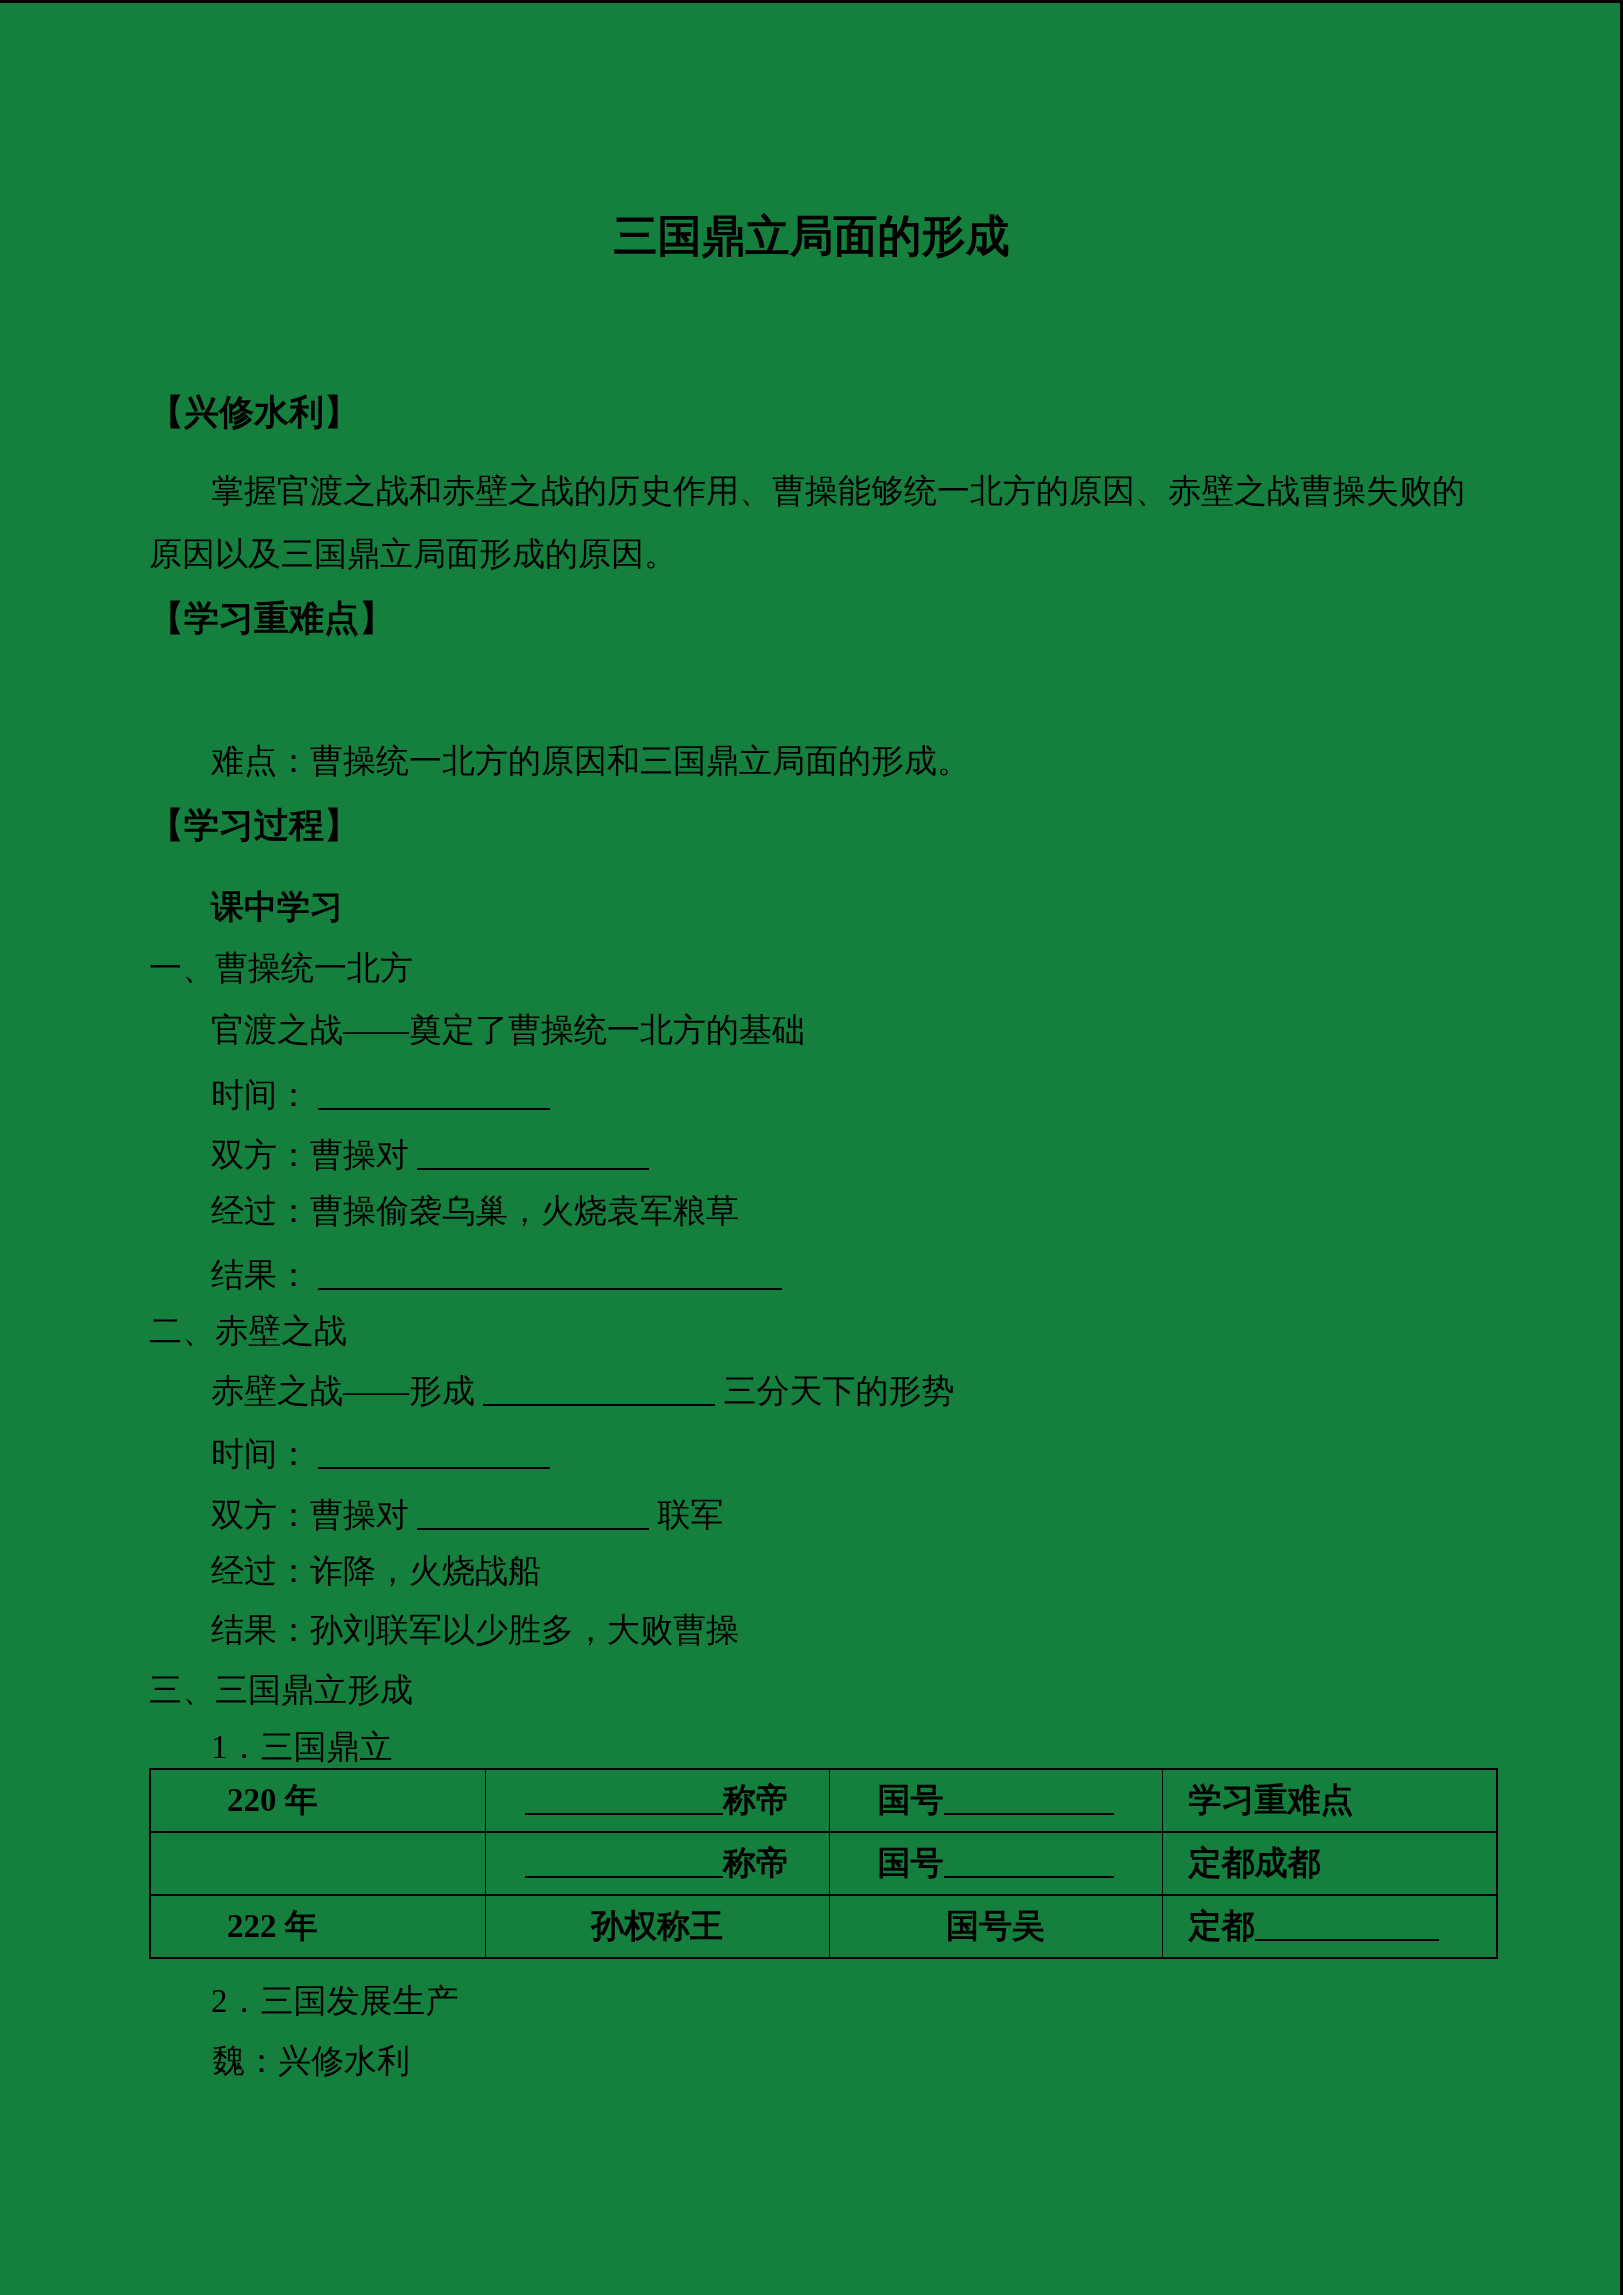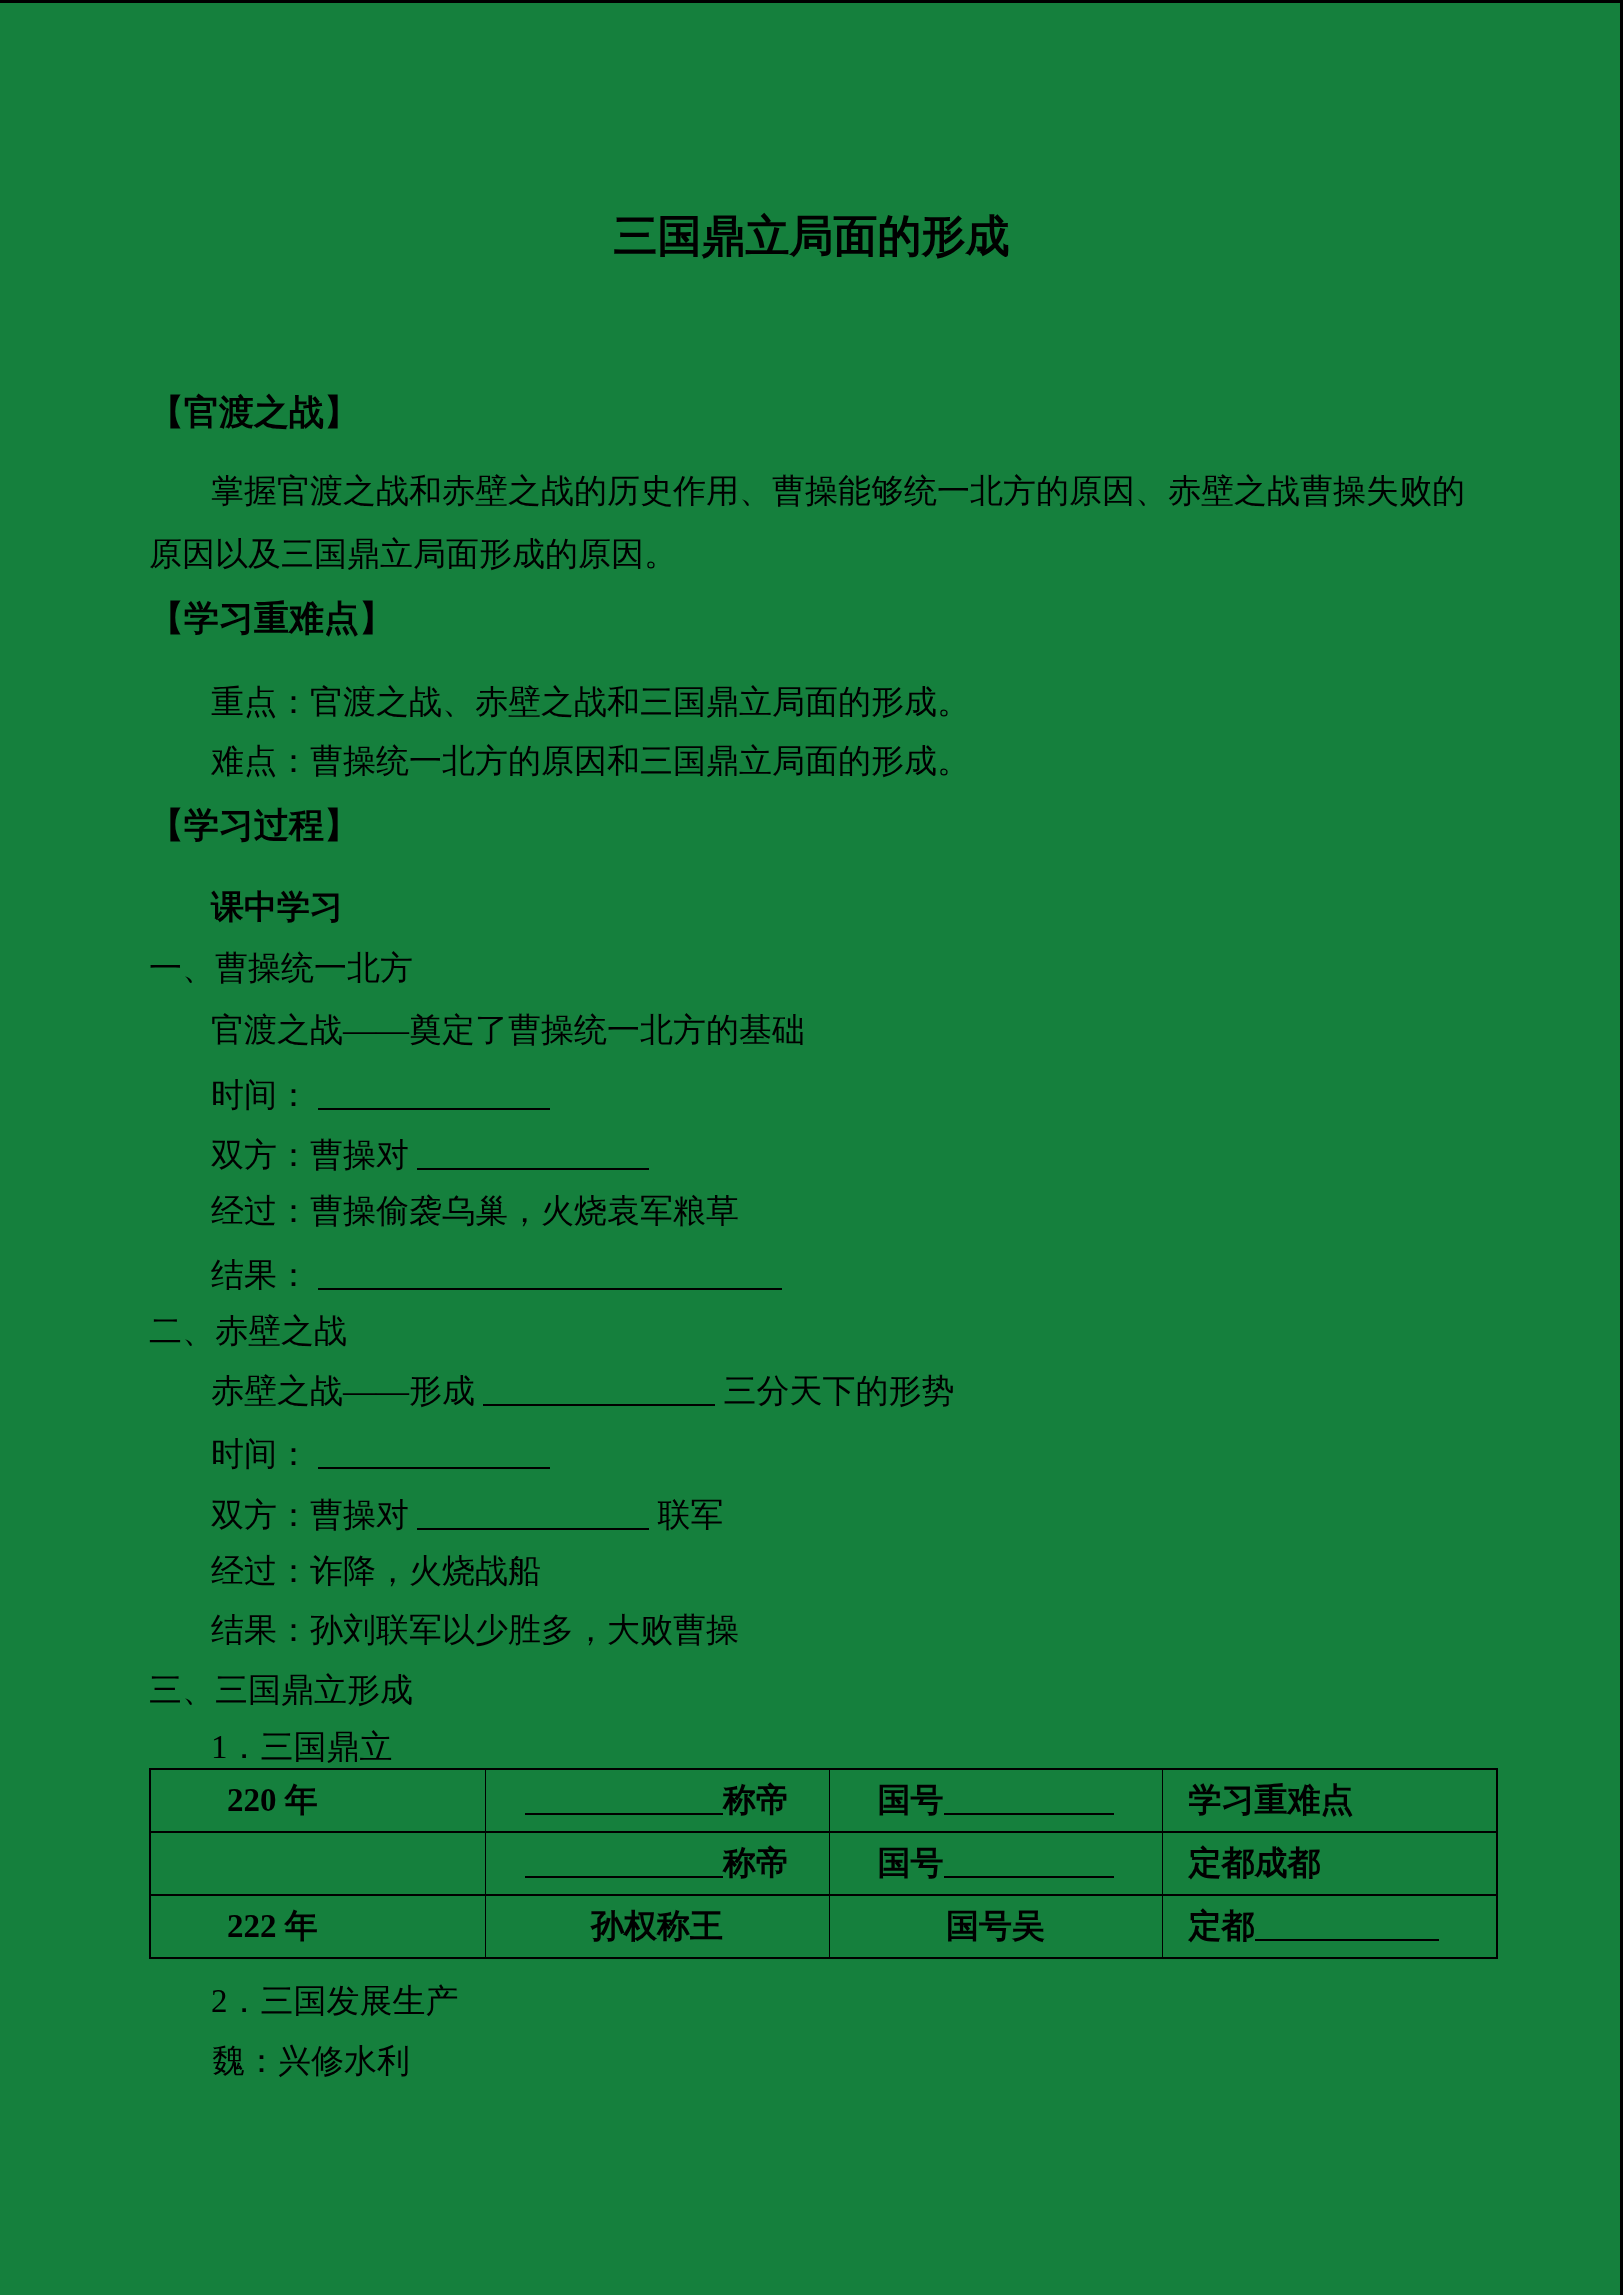--- a/index.html
+++ b/index.html
@@ -102,26 +102,25 @@
 </head>
 <body>
 
 <div class="page">
 
   <div class="edge-top"></div>
   <div class="edge-right"></div>
 
   <div class="doc-title">三国鼎立局面的形成</div>
 
-  <div class="line bracket-heading" style="left:149px; top:393px;">【官渡之战】</div>
+  <div class="line bracket-heading" style="left:149px; top:393px;">【兴修水利】</div>
   <div class="line" style="left:211px; top:473px;text-align:right;">掌握官渡之战和赤壁之战的历史作用、曹操能够统一北方的原因、赤壁之战曹操失败的</div>
   <div class="line" style="left:149px; top:536px;">原因以及三国鼎立局面形成的原因。</div>
 
   <div class="line bracket-heading" style="left:149px; top:599px;">【学习重难点】</div>
-  <div class="line" style="left:211px; top:684px;">重点：官渡之战、赤壁之战和三国鼎立局面的形成。</div>
   <div class="line" style="left:211px; top:743px;">难点：曹操统一北方的原因和三国鼎立局面的形成。</div>
 
   <div class="line bracket-heading" style="left:149px; top:806px;">【学习过程】</div>
   <div class="line bold" style="left:211px; top:889px;">课中学习</div>
 
   <div class="line" style="left:149px; top:950px;">一、曹操统一北方</div>
   <div class="line" style="left:211px; top:1012px;">官渡之战——奠定了曹操统一北方的基础</div>
   <div class="line" style="left:211px; top:1073px;">
     <span>时间：</span>
     <span class="blank w340"></span>

